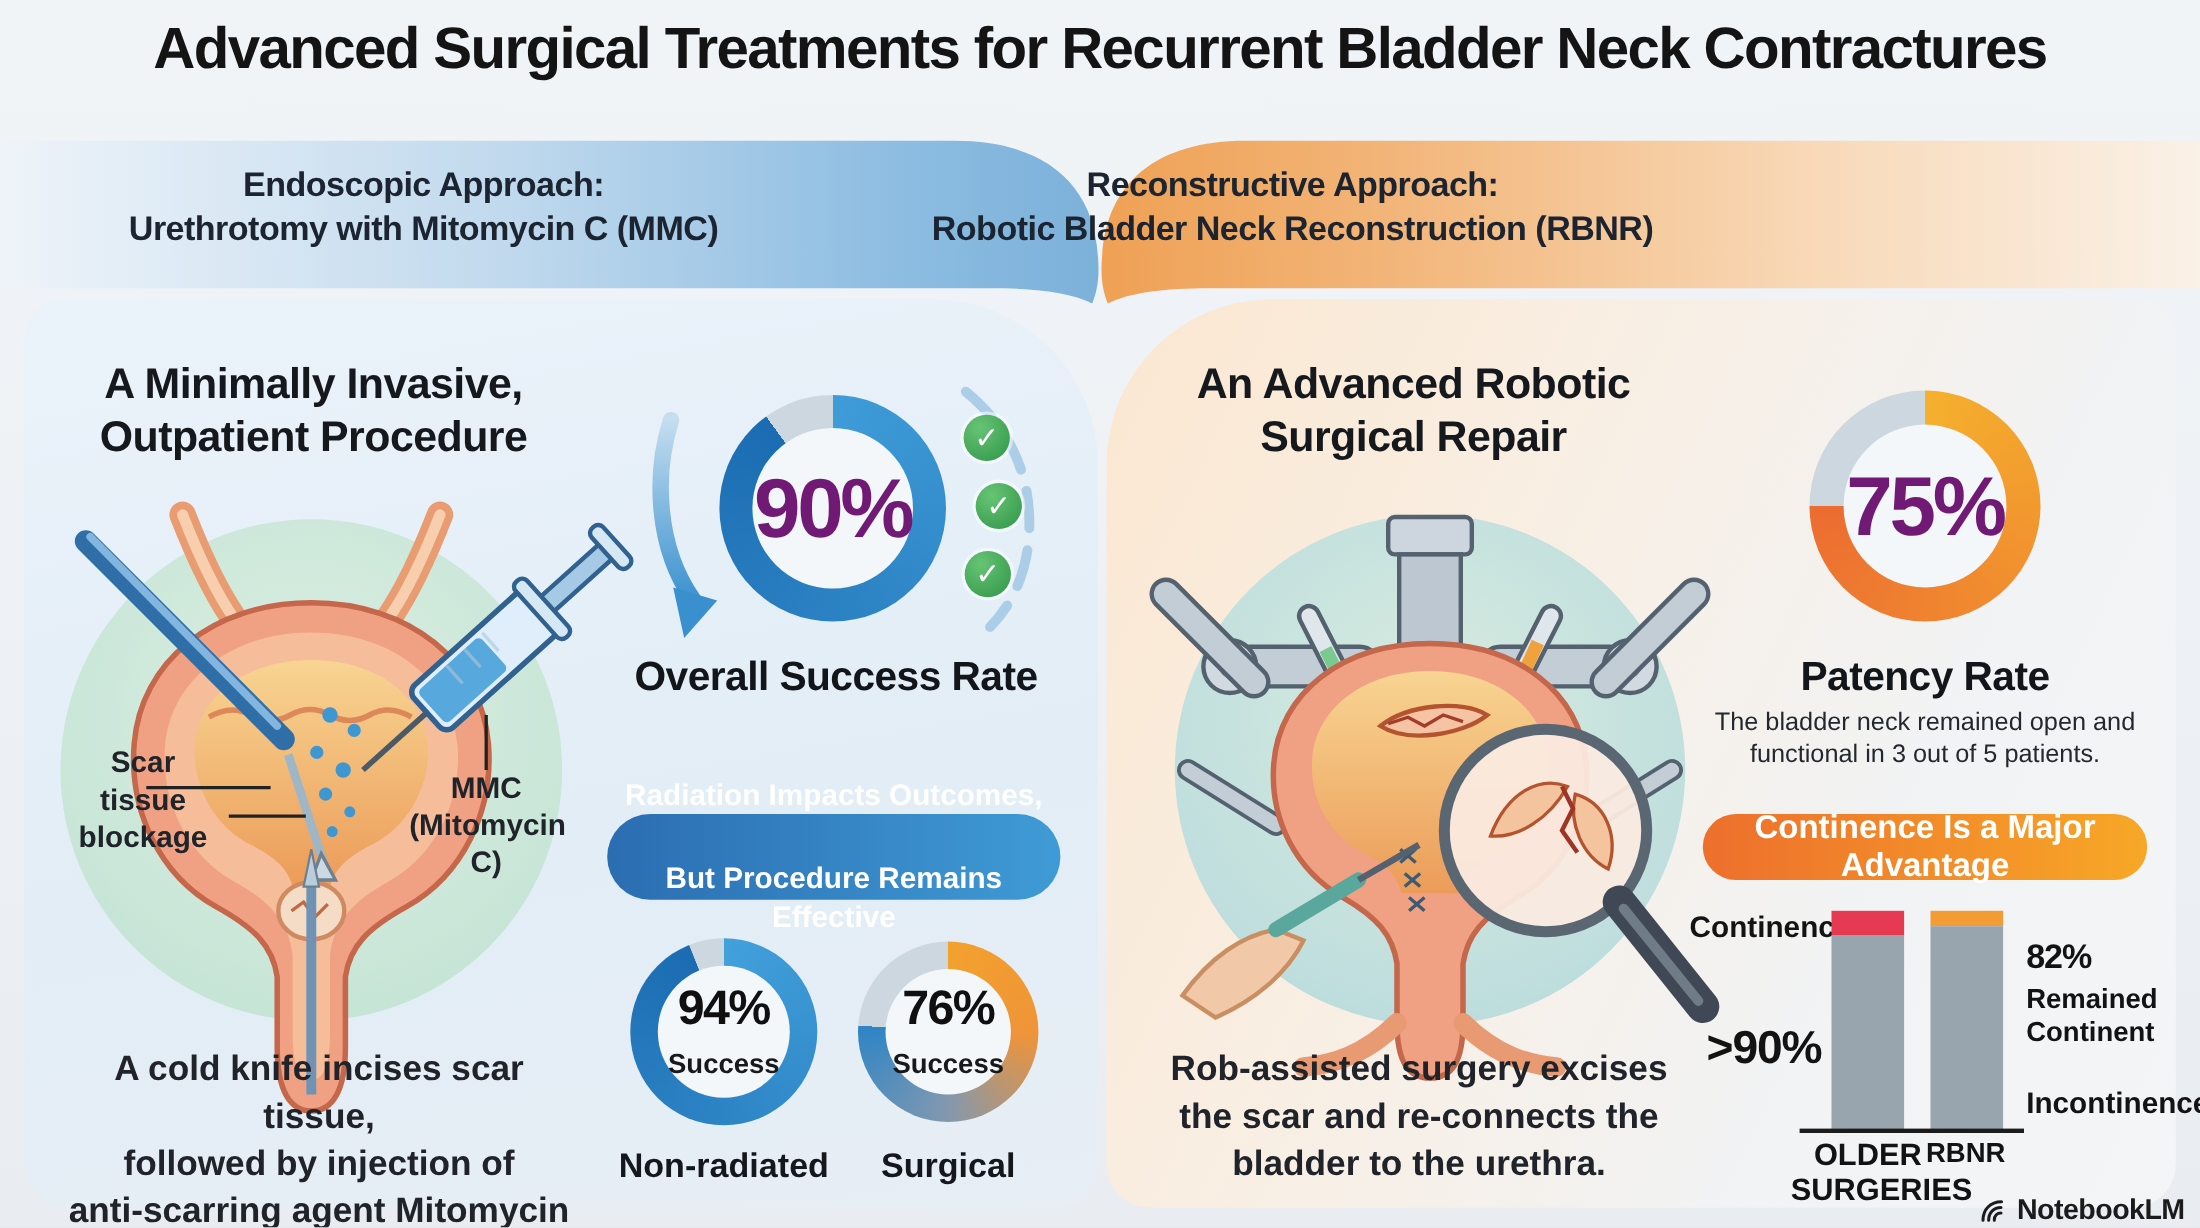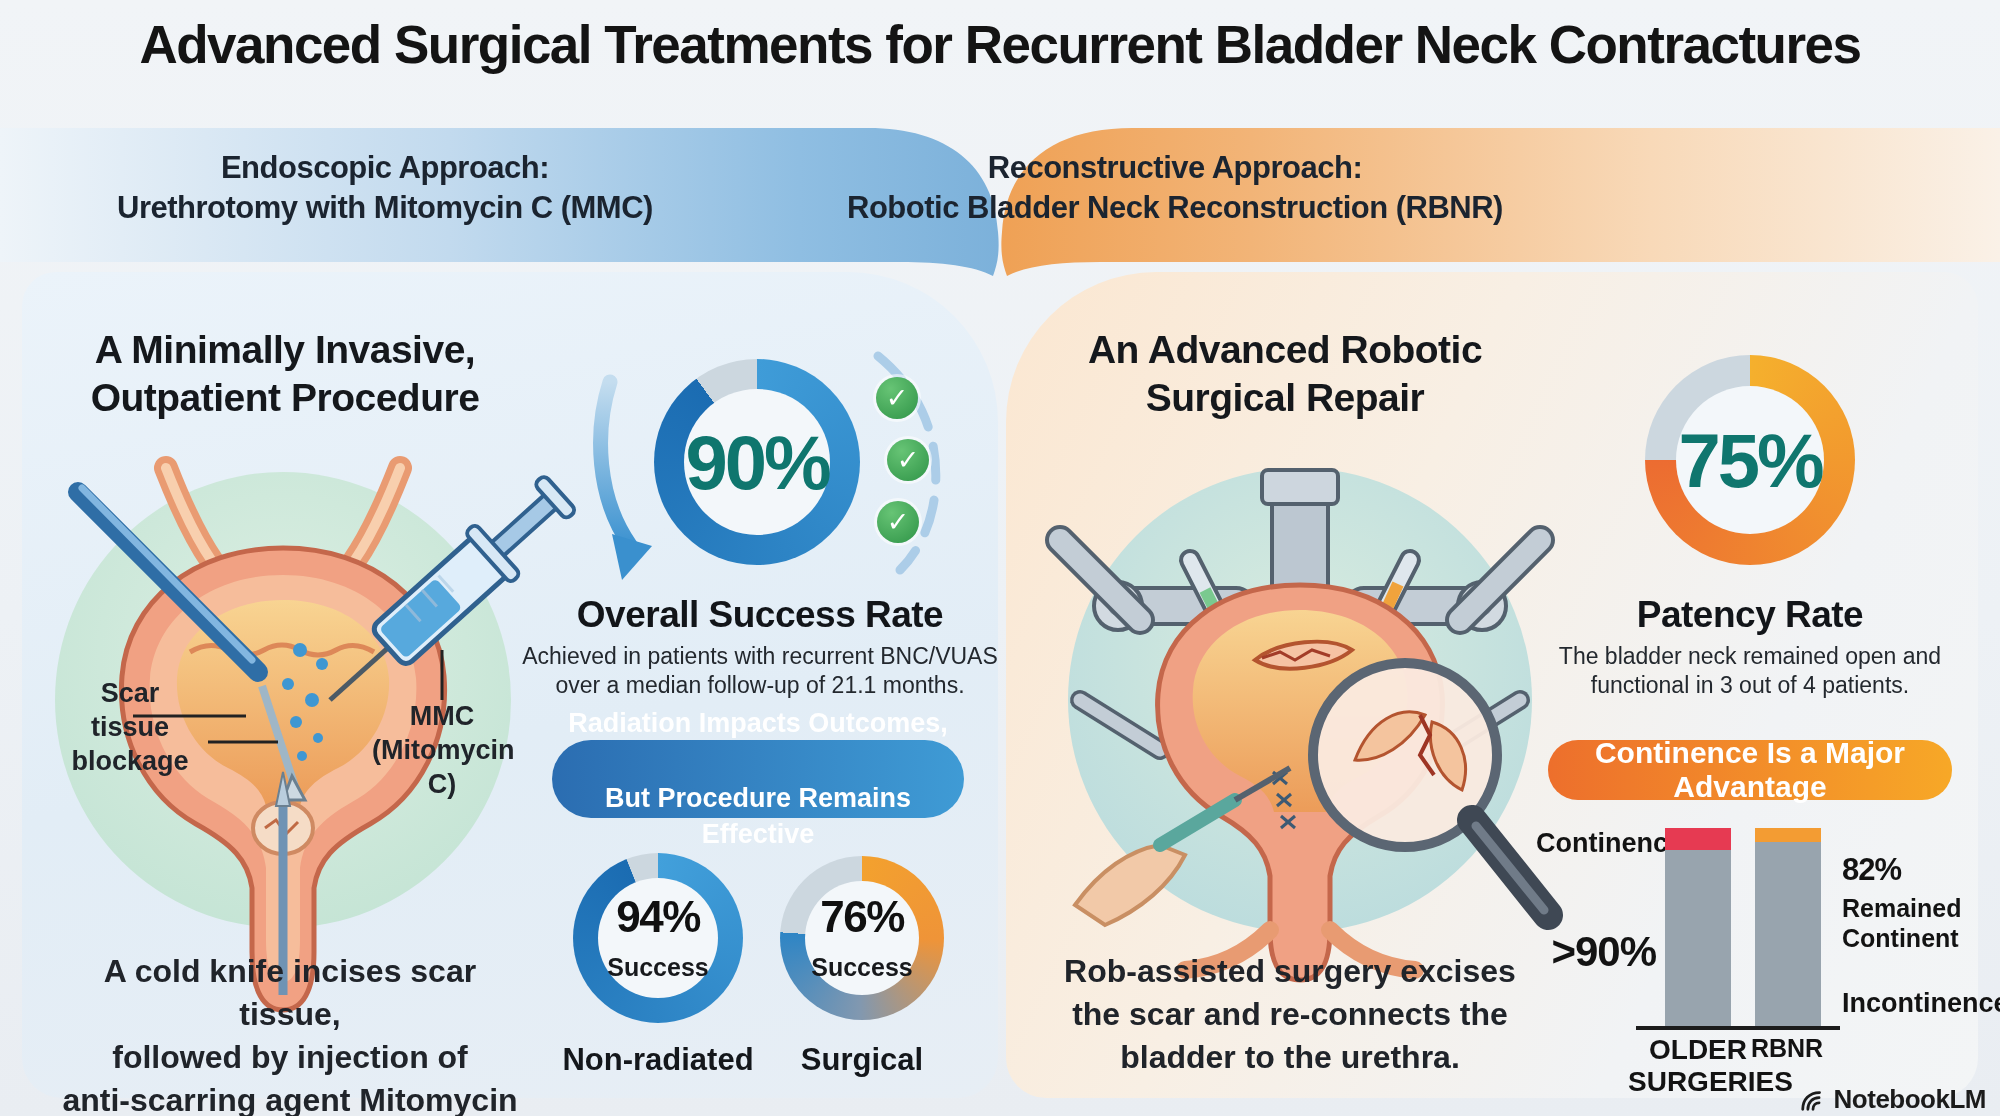--- a/index.html
+++ b/index.html
@@ -21,21 +21,21 @@
   #main-title{left:0;top:14px;width:2000px;font-size:53px;font-weight:700;letter-spacing:-1.5px;color:#141414;}
   .band-text{font-size:31px;font-weight:700;line-height:1.3;color:#1b2430;letter-spacing:-0.5px;}
   .col-heading{font-size:39px;font-weight:700;line-height:1.22;color:#15181c;letter-spacing:-0.5px;}
   .caption{font-size:32px;font-weight:600;line-height:1.34;color:#20242a;}
   .note{font-size:23px;font-weight:500;line-height:1.25;color:#23282e;}
   .anat-label{font-size:27px;font-weight:600;line-height:1.25;color:#20242a;}
   
   .donut{position:absolute;border-radius:50%;}
   .donut .hole{position:absolute;border-radius:50%;background:#f3f7fa;
     display:flex;flex-direction:column;align-items:center;justify-content:center;}
-  .pct-big{font-size:76px;font-weight:800;letter-spacing:-3px;color:#0f766e;}
+  .pct-big{font-size:76px;font-weight:800;letter-spacing:-3px;color:#701a75;}
   .pct-small{font-size:44px;font-weight:800;letter-spacing:-1.5px;color:#101010;line-height:1;}
   .pct-sub{font-size:25px;font-weight:700;color:#17191c;margin-top:14px;}
   .donut-title{font-size:37px;font-weight:800;letter-spacing:-0.5px;color:#121519;}
   .cat-label{font-size:31px;font-weight:700;color:#14171b;}
   
   .check{position:absolute;width:42px;height:42px;border-radius:50%;
     background:radial-gradient(circle at 35% 28%,#67c475,#2f9447);
     display:flex;align-items:center;justify-content:center;color:#fff;
     font-size:27px;font-weight:800;box-shadow:0 0 0 3px rgba(255,255,255,.55);}
   
@@ -242,21 +242,20 @@
   <div class="donut" style="left: 654px; top: 359px; width: 206px; height: 206px; background: conic-gradient(rgb(63, 156, 216) 0deg, rgb(27, 108, 178) 324deg, rgb(204, 215, 223) 324deg, rgb(204, 215, 223) 360deg);">
     <div class="hole" style="inset:30px">
       <div class="pct-big">90%</div>
     </div>
   </div>
   <div class="check" style="left:876px;top:377px">✓</div>
   <div class="check" style="left:887px;top:439px">✓</div>
   <div class="check" style="left:877px;top:501px">✓</div>
 
   <div class="abs ctr donut-title" style="left:545px;top:594px;width:430px">Overall Success Rate</div>
-  <div class="abs ctr note" style="left:520px;top:642px;width:480px">Achieved in patients with recurrent BNC/VUAS over a median follow-up of 21.1 months.</div>
 
   <div class="banner" id="banner-blue">
     <div>Radiation Impacts Outcomes,</div>
     <div>But Procedure Remains Effective</div>
   </div>
 
   <div class="donut" style="left: 573px; top: 853px; width: 170px; height: 170px; background: conic-gradient(rgb(66, 160, 219) 0deg, rgb(27, 108, 178) 338deg, rgb(204, 215, 223) 338.4deg, rgb(204, 215, 223) 360deg);">
     <div class="hole" style="inset:25px">
       <div class="pct-small">94%</div>
       <div class="pct-sub">Success</div>
@@ -270,21 +269,21 @@
   </div>
   <div class="abs ctr cat-label" style="left:558px;top:1042px;width:200px">Non-radiated</div>
   <div class="abs ctr cat-label" style="left:777px;top:1042px;width:170px">Surgical</div>
 
   <div class="donut" style="left: 1645px; top: 355px; width: 210px; height: 210px; background: conic-gradient(rgb(245, 176, 45) 0deg, rgb(236, 108, 49) 270deg, rgb(204, 215, 223) 270deg, rgb(204, 215, 223) 360deg);">
     <div class="hole" style="inset:31px">
       <div class="pct-big">75%</div>
     </div>
   </div>
   <div class="abs ctr donut-title" style="left:1535px;top:594px;width:430px">Patency Rate</div>
-  <div class="abs ctr note" style="left:1530px;top:642px;width:440px">The bladder neck remained open and functional in 3 out of 4 patients.</div>
+  <div class="abs ctr note" style="left:1530px;top:642px;width:440px">The bladder neck remained open and functional in 3 out of 5 patients.</div>
 
   <div class="banner" id="banner-orange">Continence Is a Major Advantage</div>
 
   <div class="abs bar-annot" style="left:1536px;top:828px;width:120px;text-align:right;font-size:27px;font-weight:600">Continence</div>
   <div class="abs bar-annot" style="left:1536px;top:928px;width:120px;text-align:right;font-size:42px;font-weight:800;letter-spacing:-1px">&gt;90%</div>
 
   <div class="bar" style="left:1665px">
     <div class="bar-cap" style="height: 22px; background: rgb(230, 58, 82);"></div>
     <div class="bar-body" style="height: 177px; background: rgb(152, 164, 174);"></div>
   </div>

